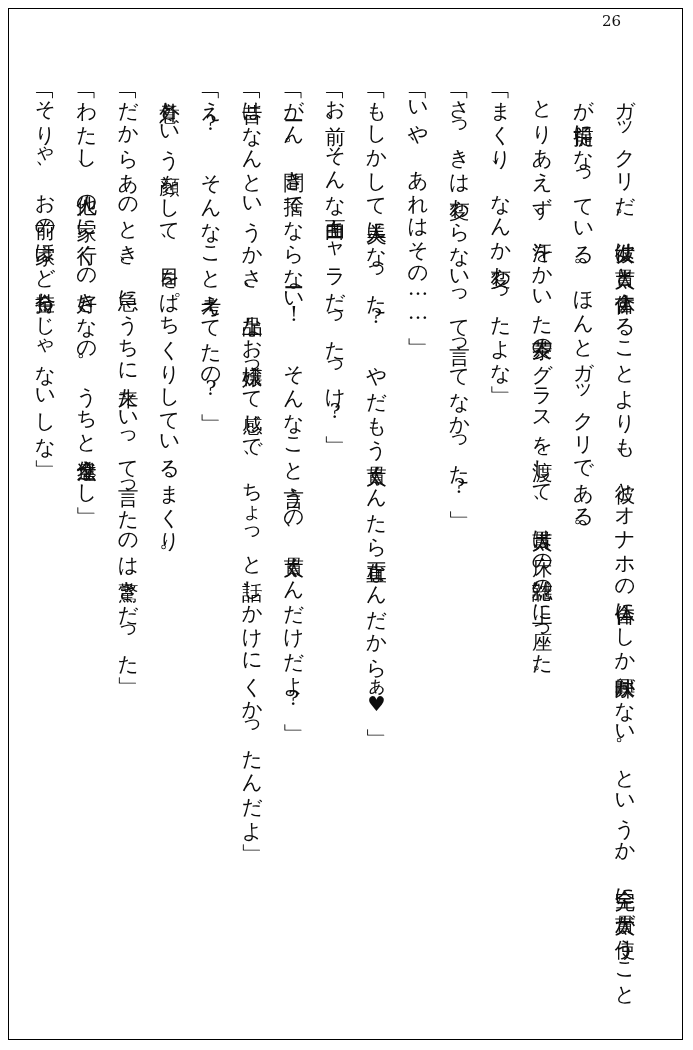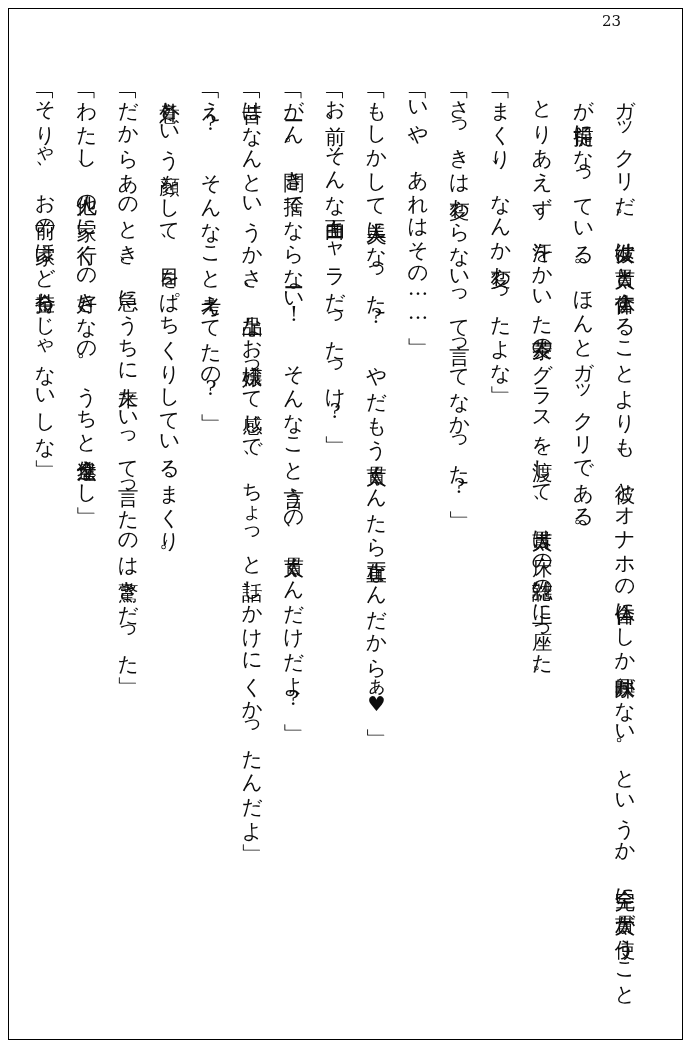--- a/index.html
+++ b/index.html
@@ -65,21 +65,21 @@
     padding: 0;
     text-indent: 0;
   }
 </style>
 </head>
 <body>
 
 <div class="page">
   <div class="page-border"></div>
 
-  <div class="page-number">23</div>
+  <div class="page-number">26</div>
 
   <div class="body-text">
     <p>ガックリだ。彼女は貫太と合体することよりも、彼とオナホの合体にしか興味がない。というか、完全に貫太が使うことが前提になっている。ほんとガックリである。</p>
     <p>とりあえず、汗をかいた麦茶のグラスを渡して、貫太は床の雑誌の上に座った。</p>
     <p>「まくり、なんか変わったよな」</p>
     <p>「さっきは変わらないって言ってなかった?」</p>
     <p>「いや、あれはその……」</p>
     <p>「もしかして美人になった? やだもう貫太くんたら正直なんだからぁ♥」</p>
     <p>「お前、そんな面白キャラだったっけ?」</p>
     <p>「がーん。聞き捨てならなーい! そんなこと言うの、貫太くんだけだよ?」</p>

